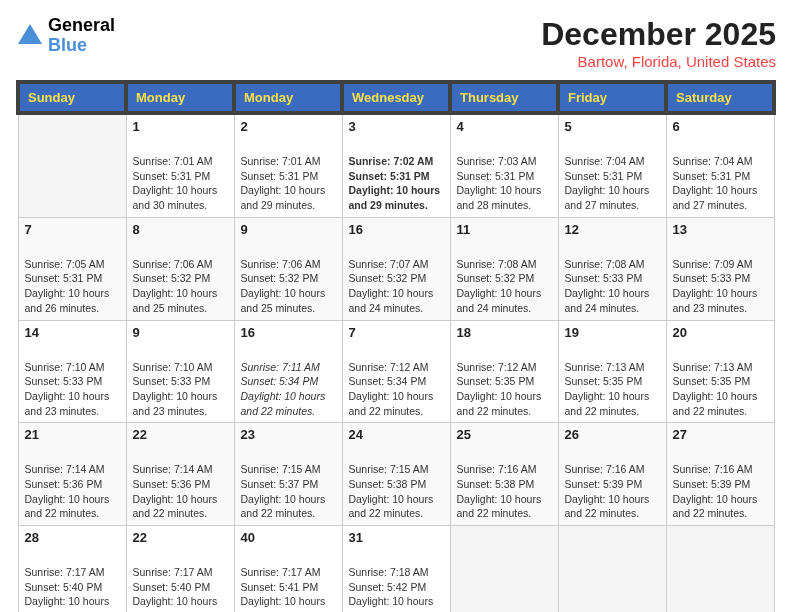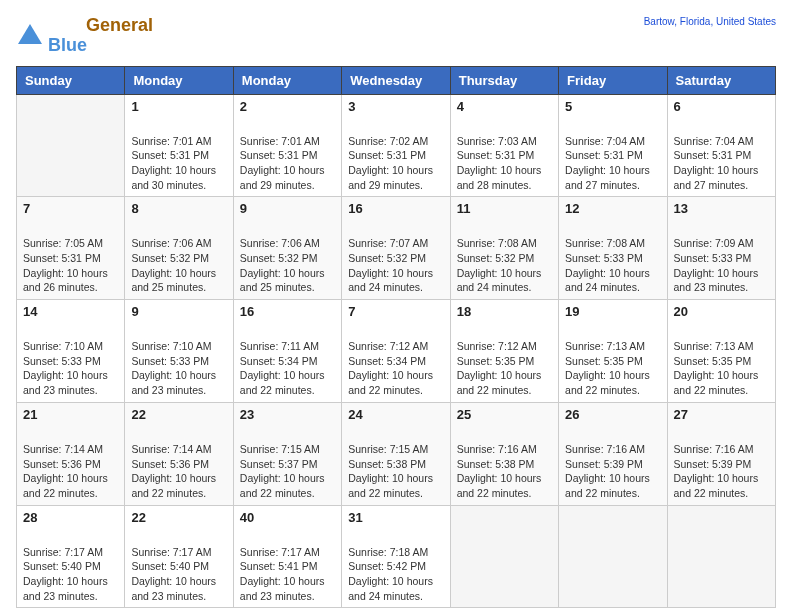--- a/index.html
+++ b/index.html
@@ -19,50 +19,50 @@
     .logo {
       display: flex;
       align-items: center;
       gap: 4px;
     }
     .logo-text {
       font-size: 18px;
       font-weight: bold;
       line-height: 1.1;
     }
-    .logo-general { color: #a16207; margin-left: 38px; }
+    .logo-general { color: #000000; }
     .logo-blue { color: #4a90d9; }
     .logo-icon {
       width: 28px;
       height: 28px;
     }
     .title-area {
       text-align: right;
     }
     .month-title {
       font-size: 32px;
       font-weight: bold;
       color: #222;
     }
     .location {
-      font-size: 10px;
-      color: #1d4ed8;
+      font-size: 15px;
+      color: #ef4444;
     }
     .calendar {
       width: 100%;
       border-collapse: collapse;
       border: 1px solid #ccc;
     }
     .calendar th {
       background-color: #3a6bbf;
-      color: #ffffff;
+      color: #fde047;
       text-align: left;
       padding: 6px 8px;
       font-size: 13px;
-      border: 1px solid #404040;
+      border: 4px solid #404040;
     }
     .calendar td {
       vertical-align: top;
       border: 1px solid #ccc;
       padding: 4px 6px;
       width: 108px;
       min-height: 80px;
       background: #fff;
     }
     .calendar tr:nth-child(even) td {
@@ -92,20 +92,21 @@
   <div class="logo">
     <svg class="logo-icon" viewBox="0 0 28 28">
       <polygon points="14,2 26,22 2,22" fill="#4a90d9"></polygon>
     </svg>
     <div class="logo-text">
       <span class="logo-general">General</span><br>
       <span class="logo-blue">Blue</span>
     </div>
   </div>
   <div class="title-area">
+    <div class="month-title">December 2025</div>
     <div class="location">Bartow, Florida, United States</div>
   </div>
 </div>
 
 <table class="calendar">
   <thead>
     <tr>
     <th>Sunday</th>
         <th>Monday</th>
         <th>Monday</th>
@@ -127,21 +128,21 @@
         </td>
         <td>
           <div class="day-number">2</div>
           <div class="day-info" style="white-space: pre-line;">Sunrise: 7:01 AM
 Sunset: 5:31 PM
 Daylight: 10 hours
 and 29 minutes.</div>
         </td>
         <td>
           <div class="day-number">3</div>
-          <div class="day-info" style="white-space: pre-line;">Sunrise: 7:02 AM
+          <div class="day-info" style="white-space: pre-line; font-weight: bold;">Sunrise: 7:02 AM
 Sunset: 5:31 PM
 Daylight: 10 hours
 and 29 minutes.</div>
         </td>
         <td>
           <div class="day-number">4</div>
           <div class="day-info" style="white-space: pre-line;">Sunrise: 7:03 AM
 Sunset: 5:31 PM
 Daylight: 10 hours
 and 28 minutes.</div>
@@ -222,21 +223,21 @@
         </td>
         <td>
           <div class="day-number">9</div>
           <div class="day-info" style="white-space: pre-line;">Sunrise: 7:10 AM
 Sunset: 5:33 PM
 Daylight: 10 hours
 and 23 minutes.</div>
         </td>
         <td>
           <div class="day-number">16</div>
-          <div class="day-info" style="white-space: pre-line;">Sunrise: 7:11 AM
+          <div class="day-info" style="white-space: pre-line; font-style: italic;">Sunrise: 7:11 AM
 Sunset: 5:34 PM
 Daylight: 10 hours
 and 22 minutes.</div>
         </td>
         <td>
           <div class="day-number">7</div>
           <div class="day-info" style="white-space: pre-line;">Sunrise: 7:12 AM
 Sunset: 5:34 PM
 Daylight: 10 hours
 and 22 minutes.</div>

